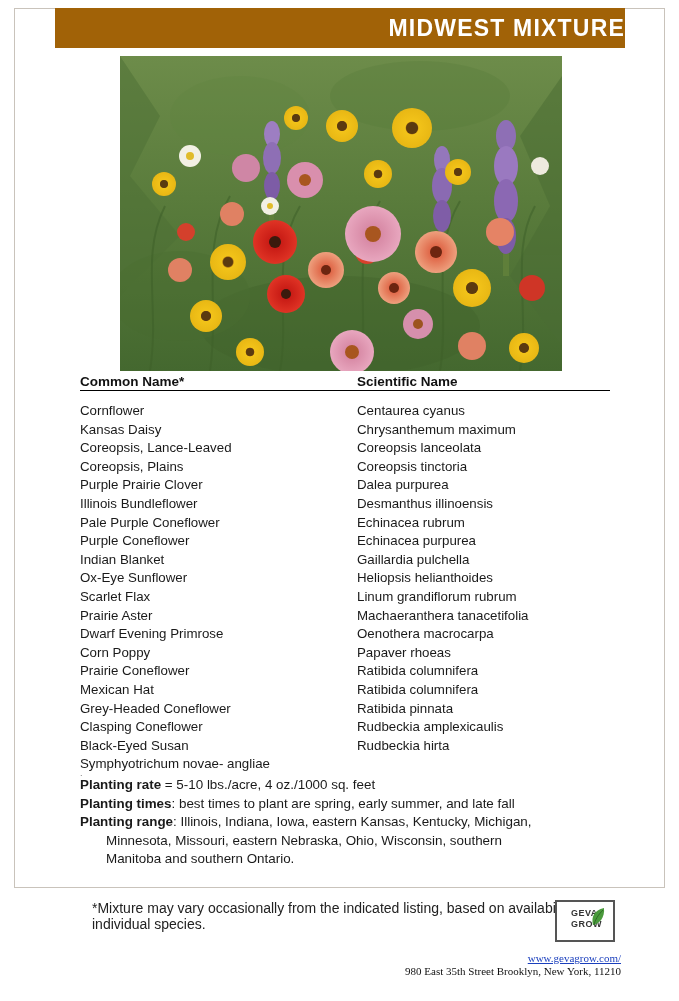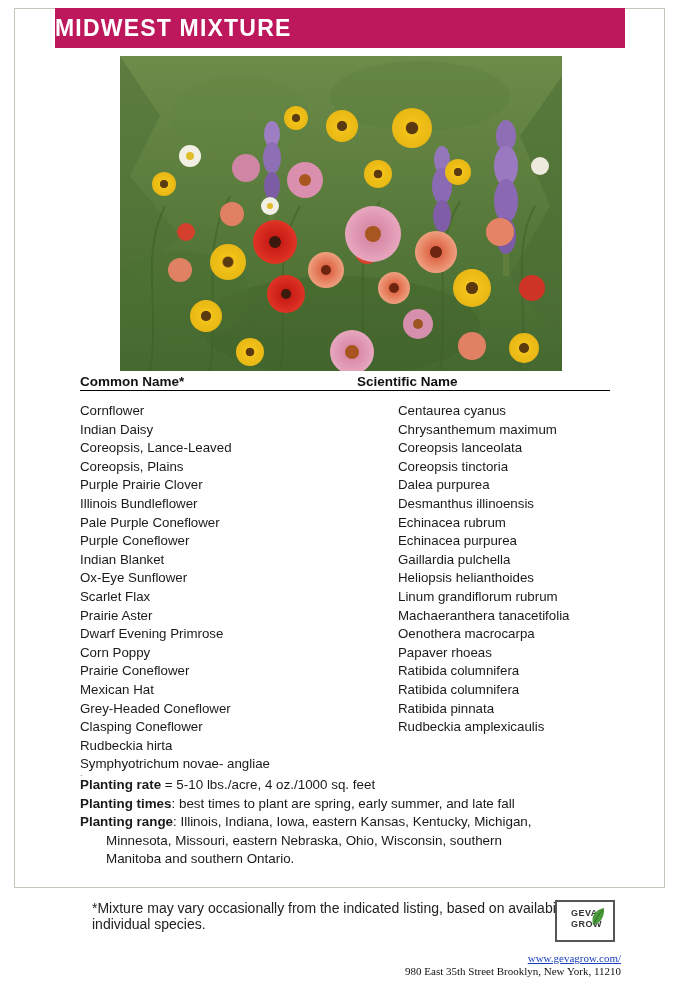--- a/index.html
+++ b/index.html
@@ -30,24 +30,24 @@
     height: 880px;
     border: 1px solid #c9c3bb;
     box-sizing: border-box;
   }
   .title-bar {
     position: absolute;
     left: 55px;
     top: 8px;
     width: 570px;
     height: 40px;
-    background: #be185d;
+    background: #a16207;
     display: flex;
     align-items: center;
-    justify-content: flex-start;
+    justify-content: flex-end;
     box-sizing: border-box;
   }
   .title-bar .title {
     color: #ffffff;
     font-size: 23px;
     font-weight: bold;
     letter-spacing: 1.2px;
     font-family: "Liberation Sans", sans-serif;
   }
   .photo {
@@ -76,21 +76,20 @@
   .hdr .c1, .hdr .c2 {
     font-size: 13.5px;
     font-weight: bold;
     color: #111;
   }
   .c1 { width: 277px; flex: 0 0 277px; }
   .c2 { flex: 1 1 auto; }
   .row {
     display: flex;
     line-height: 18.6px;
-    gap: 41px;
   }
   .row .c1, .row .c2 {
     font-size: 13.3px;
     color: #1a1a1a;
   }
 
   .notes {
     position: absolute;
     left: 80px;
     top: 776px;
@@ -346,21 +345,21 @@
     <div class="hdr">
       <div class="c1">Common Name*</div>
       <div class="c2">Scientific Name</div>
     </div>
 
     <div class="row">
         <div class="c1">Cornflower</div>
         <div class="c2">Centaurea cyanus</div>
       </div>
     <div class="row">
-        <div class="c1">Indian Daisy</div>
+        <div class="c1">Kansas Daisy</div>
         <div class="c2">Chrysanthemum maximum</div>
       </div>
     <div class="row">
         <div class="c1">Coreopsis, Lance-Leaved</div>
         <div class="c2">Coreopsis lanceolata</div>
       </div>
     <div class="row">
         <div class="c1">Coreopsis, Plains</div>
         <div class="c2">Coreopsis tinctoria</div>
       </div>
@@ -414,20 +413,21 @@
       </div>
     <div class="row">
         <div class="c1">Grey-Headed Coneflower</div>
         <div class="c2">Ratibida pinnata</div>
       </div>
     <div class="row">
         <div class="c1">Clasping Coneflower</div>
         <div class="c2">Rudbeckia amplexicaulis</div>
       </div>
     <div class="row">
+        <div class="c1">Black-Eyed Susan</div>
         <div class="c2">Rudbeckia hirta</div>
       </div>
     <div class="row">
         <div class="c2">Symphyotrichum novae- angliae</div>
       </div>
   </div>
 
   <div class="tiny-dot">.</div>
 
   <div class="notes">

